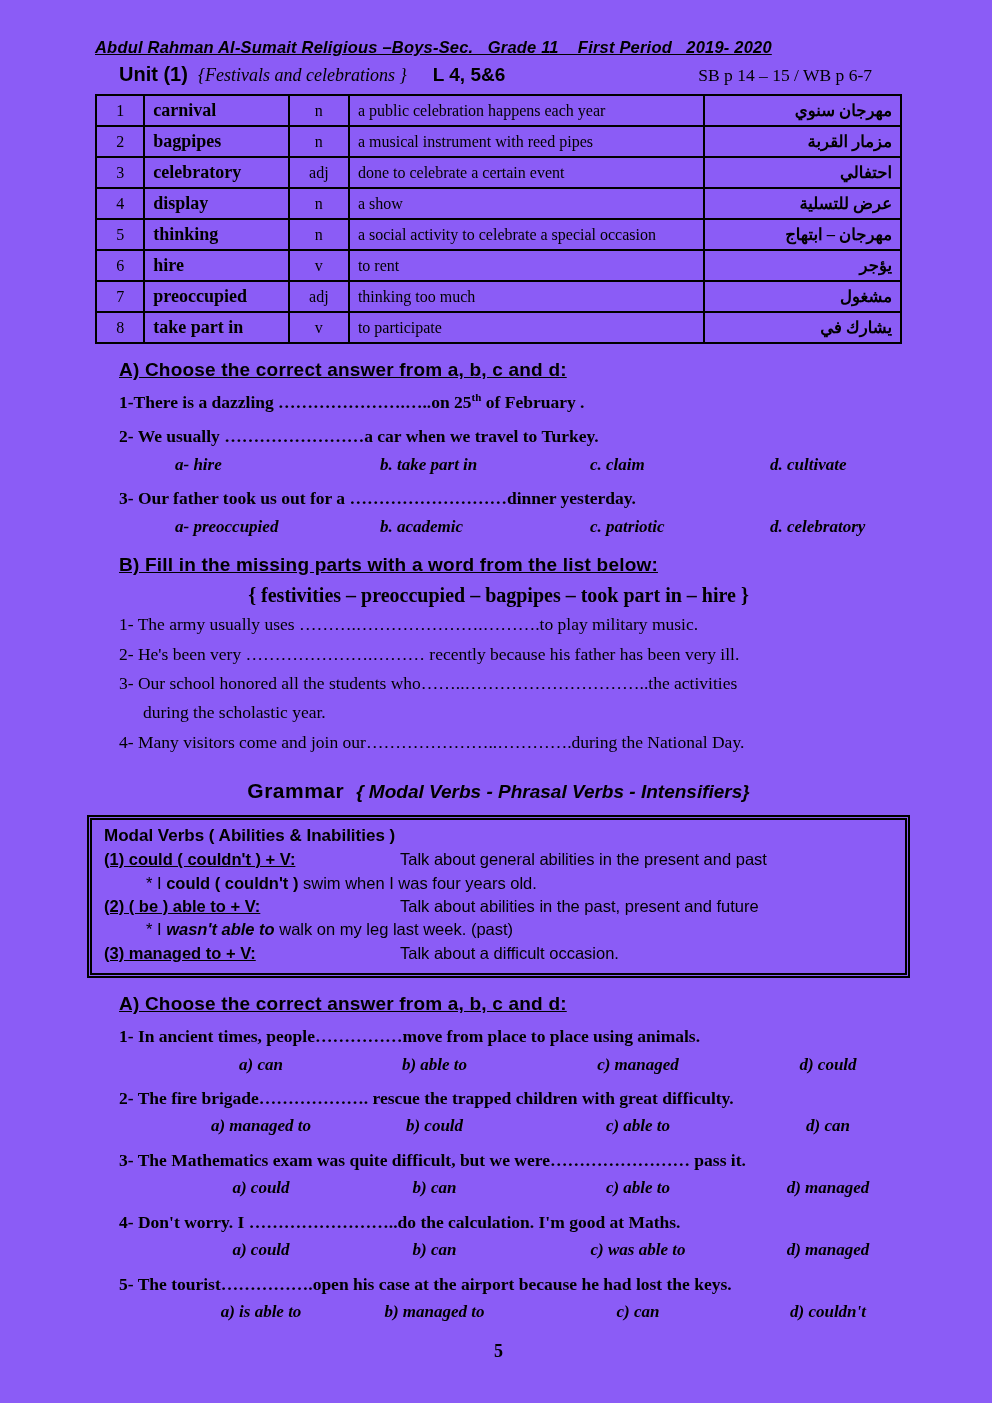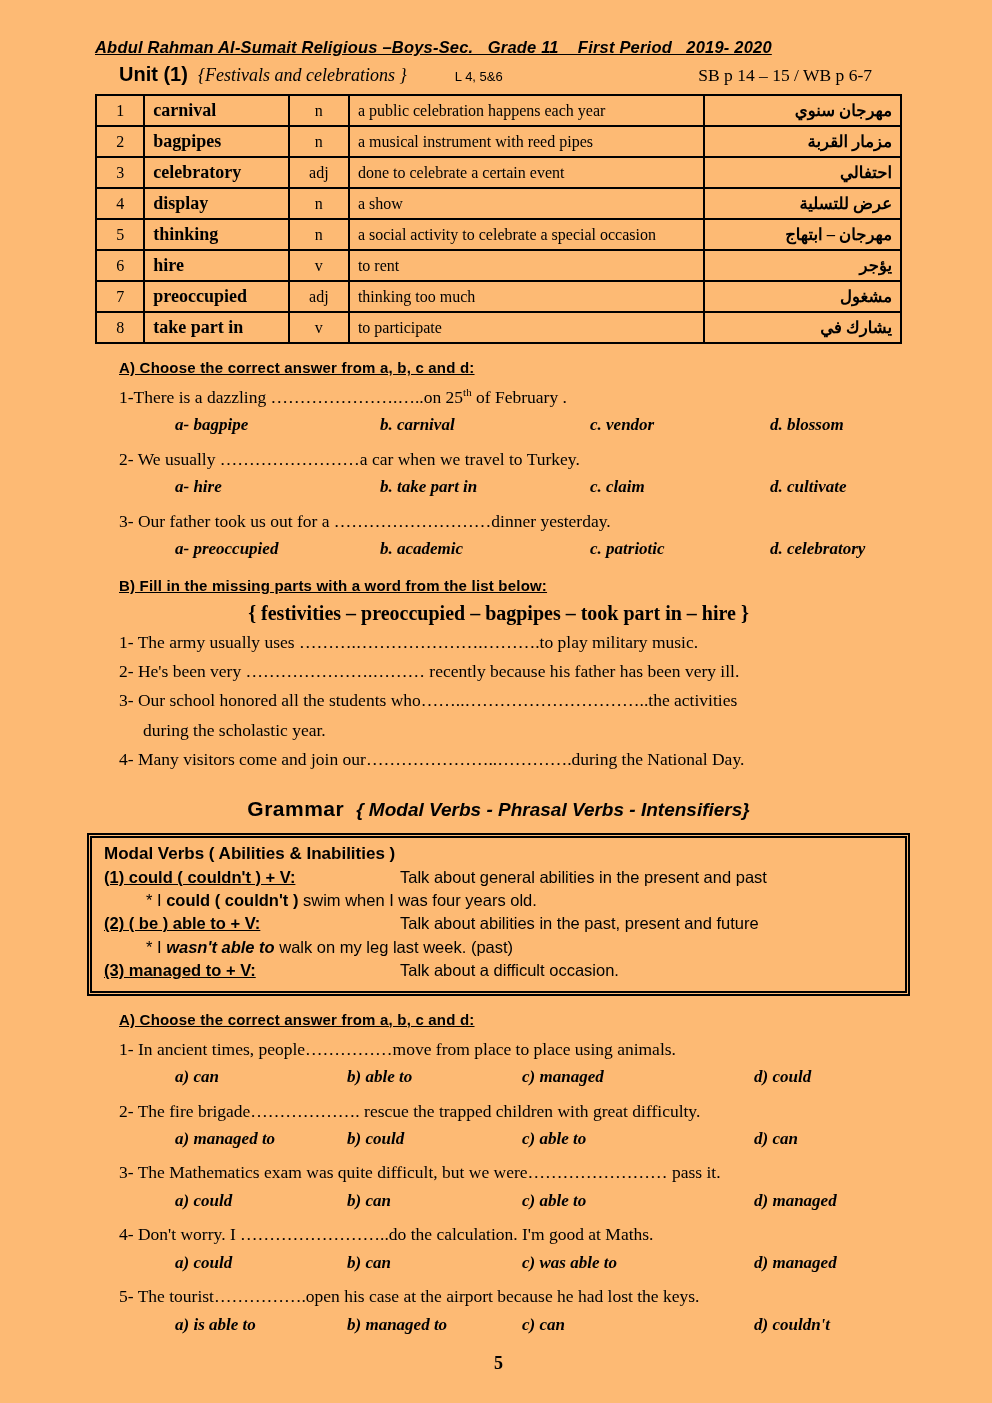--- a/index.html
+++ b/index.html
@@ -1,39 +1,39 @@
 <!DOCTYPE html>
 <html><head>
 <meta charset="utf-8">
 <title>Worksheet</title>
 <style>
   html,body{margin:0;padding:0;}
   body{width:992px;background:#fff;color:#000;font-family:"Liberation Serif",serif;}
-  .page{width:992px;height:1403px;box-sizing:border-box;padding:38px 90px 0 95px;overflow:hidden;background:#fdba74;}
+  .page{width:992px;height:1403px;box-sizing:border-box;padding:38px 90px 0 95px;overflow:hidden;background:#8b5cf6;}
 
   .school-line{font-family:"Liberation Sans",sans-serif;font-weight:bold;font-style:italic;font-size:16.5px;letter-spacing:.2px;text-decoration:underline;white-space:pre-wrap;}
   .unit-row{display:flex;align-items:baseline;margin-top:6px;}
   .unit{font-family:"Liberation Sans",sans-serif;font-weight:bold;font-size:20px;margin-left:24px;}
   .unit-sub{font-style:italic;font-size:18px;margin-left:10px;text-align:right;}
-  .lessons{font-family:"Liberation Sans",sans-serif;font-weight:normal;font-size:13px;margin-left:48px;}
+  .lessons{font-family:"Liberation Sans",sans-serif;font-weight:bold;font-size:19px;margin-left:26px;}
   .pages-ref{font-size:17.5px;margin-left:auto;margin-right:30px;}
 
   table.vocab{border-collapse:collapse;width:100%;margin-top:8px;}
   .vocab td{border:2px solid #000;padding:1px 8px;height:27px;font-size:16px;vertical-align:middle;}
   td.c-num{width:34px;text-align:center;}
   td.c-word{width:132px;font-weight:bold;font-size:18px;}
   td.c-pos{width:46px;text-align:center;}
   td.c-def{width:382px;}
   td.c-ar{width:200px;text-align:right;direction:rtl;font-weight:bold;font-size:16.5px;border-radius:9px;}
 
-  .section-title{font-family:"Liberation Sans",sans-serif;font-weight:bold;font-size:15px;text-decoration:underline;margin:15px 0 8px 24px;letter-spacing:.2px;}
-  .q-text{font-size:17.5px;margin:9px 0 2px 24px;line-height:1.45;}
+  .section-title{font-family:"Liberation Sans",sans-serif;font-weight:bold;font-size:19px;text-decoration:underline;margin:15px 0 8px 24px;letter-spacing:.2px;}
+  .q-text{font-size:17.5px;margin:9px 0 2px 24px;line-height:1.45;font-weight:bold;}
   .options{display:grid;margin-left:80px;font-weight:bold;font-style:italic;font-size:17px;line-height:1.5;margin-bottom:3px;}
   .options-a{grid-template-columns:205px 210px 180px auto;}
-  .options-b{grid-template-columns:172px 175px 232px auto;}
+  .options-b{grid-template-columns:172px 175px 232px auto;text-align:center;}
   sup{font-size:11px;}
 
   .word-list{font-weight:bold;font-size:20px;text-align:center;margin:7px 0 5px;}
   .fill-line{font-size:17.5px;margin:4px 0 4px 24px;line-height:1.45;}
   .fill-cont{margin-left:48px;}
 
   .grammar-heading{text-align:center;margin:24px 0 12px;}
   .grammar-main{font-family:"Liberation Sans",sans-serif;font-weight:bold;font-size:21px;letter-spacing:.5px;}
   .grammar-sub{font-family:"Liberation Sans",sans-serif;font-weight:bold;font-style:italic;font-size:19px;margin-left:8px;}
 
@@ -118,26 +118,20 @@
         <td class="c-pos">v</td>
         <td class="c-def">to participate</td>
         <td class="c-ar">يشارك في</td>
       </tr>
     </tbody>
   </table>
 
   <div class="section-title">A) Choose the correct answer from a, b, c and d:</div>
 
   <div class="q-text"><span>1-There is a dazzling ………………….…..on 25</span><sup>th</sup><span> of February .</span></div>
-  <div class="options options-a">
-    <span>a- bagpipe</span>
-    <span>b. carnival</span>
-    <span>c. vendor</span>
-    <span>d. blossom</span>
-  </div>
 
   <div class="q-text">2- We usually ……………………a car when we travel to Turkey.</div>
   <div class="options options-a">
     <span>a- hire</span>
     <span>b. take part in</span>
     <span>c. claim</span>
     <span>d. cultivate</span>
   </div>
 
   <div class="q-text">3- Our father took us out for a ………………………dinner yesterday.</div>

